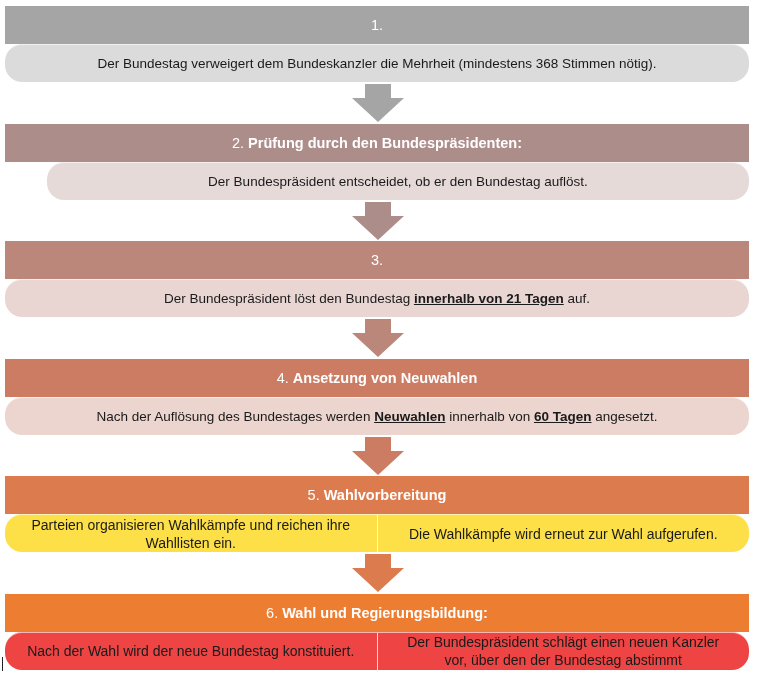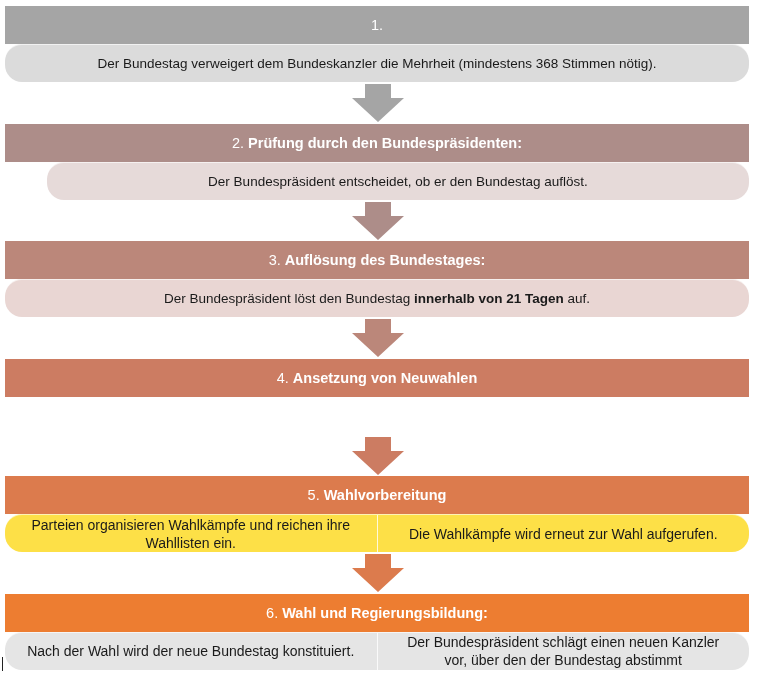--- a/index.html
+++ b/index.html
@@ -5,21 +5,21 @@
   html, body { margin: 0; padding: 0; background: #ffffff; }
   body { width: 761px; height: 674px; position: relative; overflow: hidden;
          font-family: "Liberation Sans", "DejaVu Sans", sans-serif; }
   .step { position: absolute; left: 5px; width: 744px; }
   .hdr { height: 38px; color: #ffffff; font-size: 14.5px; display: flex;
          align-items: center; justify-content: center; }
   .hdr b { font-weight: bold; margin-left: 4px; }
   .body { height: 37px; color: #1a1a1a; font-size: 13.5px; display: flex;
           align-items: center; justify-content: center; text-align: center;
           border-top: 1px solid rgba(255,255,255,0.6); border-radius: 17px; }
-  .body b { font-weight: bold; }
+  .body b { font-weight: bold; text-decoration: underline; }
   .body.split { height: 37px; }
   .col { flex: 1; height: 100%; display: flex; align-items: center; justify-content: center;
          text-align: center; line-height: 18px; font-size: 14px; padding: 0 20px; box-sizing: border-box; }
   .col + .col { border-left: 1px solid rgba(255,255,255,0.8); }
   .arrow { position: absolute; left: 352px; width: 52px; height: 38px; }
   .cursor { position: absolute; left: 2px; top: 657px; width: 1px; height: 14px; background: #222; }
 </style>
 </head>
 <body>
 
@@ -43,33 +43,35 @@
       <div class="body" style="background: rgb(230, 218, 217); margin-left: 42px;">
         <span><span>Der Bundespräsident entscheidet, ob er den Bundestag auflöst.</span></span>
       </div>
     </div>
     <svg class="arrow" viewBox="0 0 52 38" style="top: 201.5px;">
       <polygon points="13,0 39,0 39,14 52,14 26,38 0,14 13,14" fill="#ad8d89"></polygon>
     </svg>
     <div class="step" style="top: 241px;">
       <div class="hdr" style="background: rgb(187, 135, 122);">
         <span>3.</span>
-        <b>Auflösung des Bundestages:</b>
       </div>
       <div class="body" style="background: rgb(233, 214, 211);">
         <span><span>Der Bundespräsident löst den Bundestag </span><b>innerhalb von 21 Tagen</b><span> auf.</span></span>
       </div>
     </div>
     <svg class="arrow" viewBox="0 0 52 38" style="top: 319px;">
       <polygon points="13,0 39,0 39,14 52,14 26,38 0,14 13,14" fill="#bb877a"></polygon>
     </svg>
     <div class="step" style="top: 358.5px;">
       <div class="hdr" style="background: rgb(204, 124, 98);">
         <span>4.</span>
         <b>Ansetzung von Neuwahlen</b>
+      </div>
+      <div class="body" style="background: rgb(236, 213, 207);">
+        <span><span>Nach der Auflösung des Bundestages werden </span><b>Neuwahlen</b><span> innerhalb von </span><b>60 Tagen</b><span> angesetzt.</span></span>
       </div>
     </div>
     <svg class="arrow" viewBox="0 0 52 38" style="top: 436.5px;">
       <polygon points="13,0 39,0 39,14 52,14 26,38 0,14 13,14" fill="#cc7c62"></polygon>
     </svg>
     <div class="step" style="top: 476px;">
       <div class="hdr" style="background: rgb(220, 123, 77);">
         <span>5.</span>
         <b>Wahlvorbereitung</b>
       </div>
@@ -79,19 +81,19 @@
       </div>
     </div>
     <svg class="arrow" viewBox="0 0 52 38" style="top: 554px;">
       <polygon points="13,0 39,0 39,14 52,14 26,38 0,14 13,14" fill="#dc7b4d"></polygon>
     </svg>
     <div class="step" style="top: 593.5px;">
       <div class="hdr" style="background: rgb(237, 125, 49);">
         <span>6.</span>
         <b>Wahl und Regierungsbildung:</b>
       </div>
-      <div class="body split" style="background: #e5e5e5; align-items: center;">
+      <div class="body split" style="background: #ef4444; align-items: center;">
         <div class="col">Nach der Wahl wird der neue Bundestag konstituiert.</div>
         <div class="col">Der Bundespräsident schlägt einen neuen Kanzler vor, über den der Bundestag abstimmt</div>
       </div>
     </div>
   </div>
 <div class="cursor"></div>
 
 </body></html>

